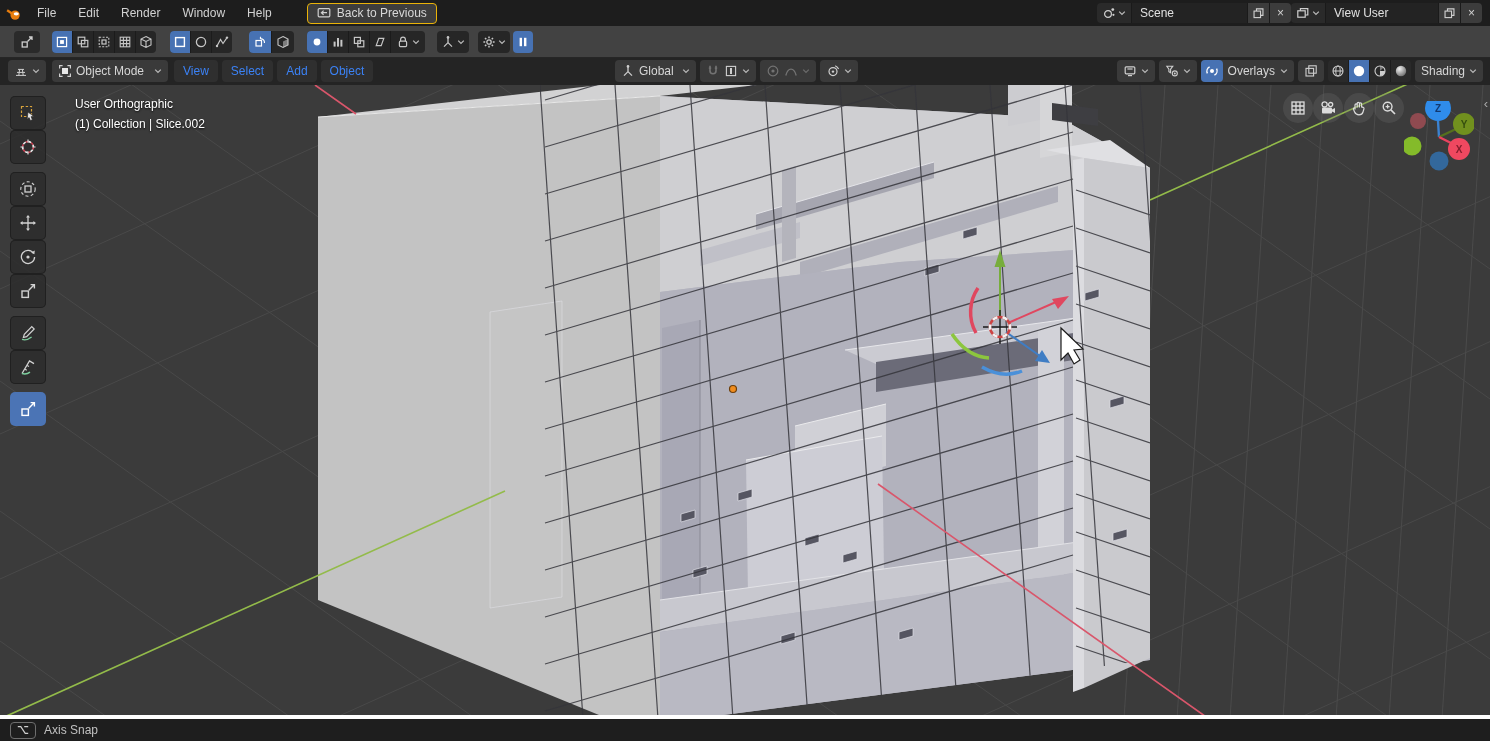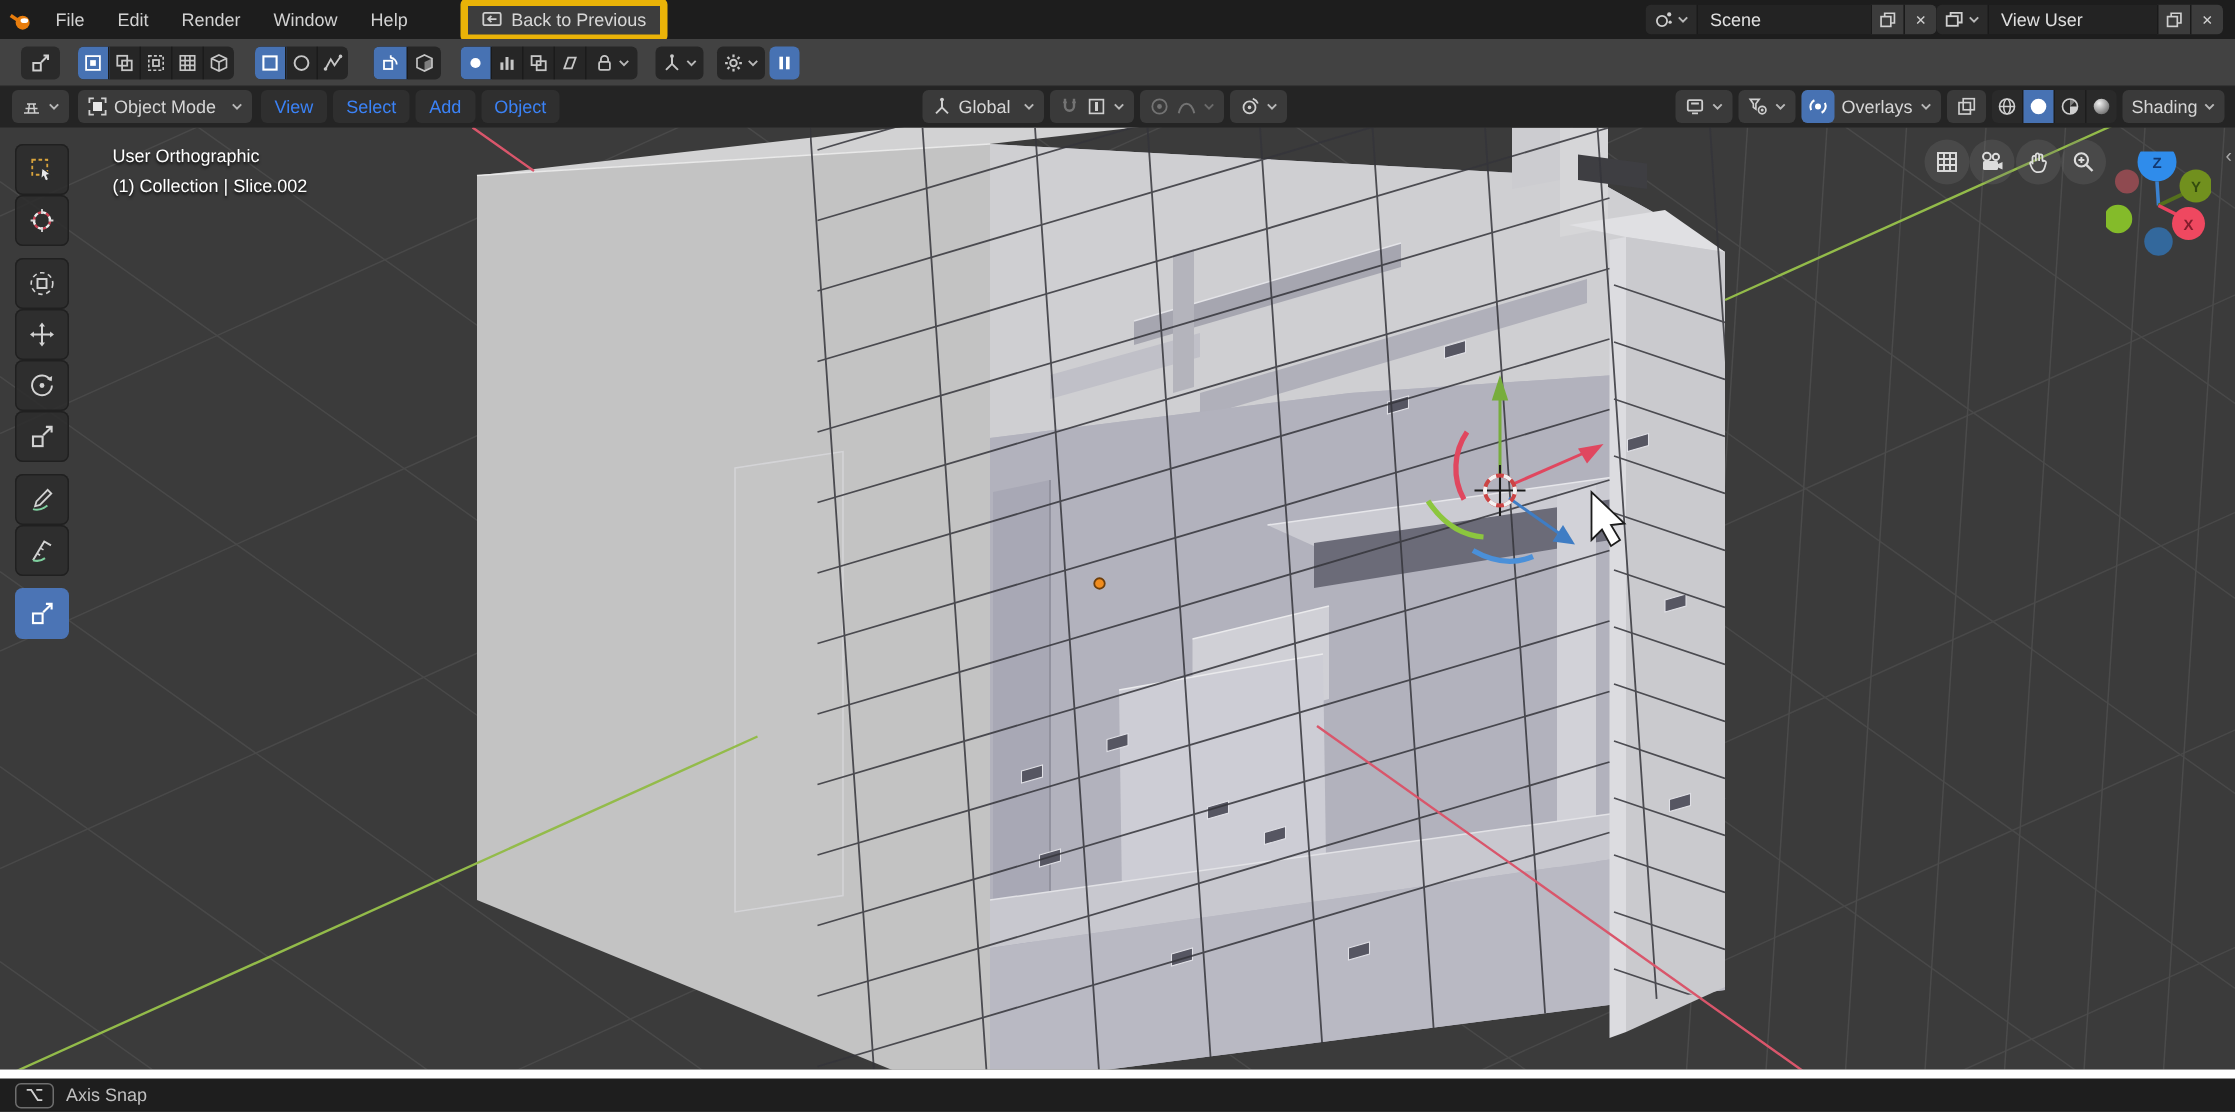--- a/index.html
+++ b/index.html
@@ -6,21 +6,21 @@
   body{width:1490px;height:741px;position:relative;overflow:hidden;background:#3b3b3b;
        font-family:"Liberation Sans",sans-serif;font-size:12px;color:#d6d6d6;-webkit-font-smoothing:antialiased}
   svg{display:block}
   .ic{color:#cfcfcf;flex:0 0 auto}
   .chev{color:#b8b8b8}
 
   
   .topbar{position:absolute;left:0;top:0;width:100%;height:26px;background:#1d1d1d;display:flex;align-items:center;z-index:6}
   .logo{width:26px;display:flex;justify-content:center}
   .menu{padding:0 11px;color:#d2d2d2;cursor:default}
-  .back-btn{margin-left:24px;height:19px;background:#3d3d3d;border:5px solid #eab308;border-radius:4px;
+  .back-btn{margin-left:24px;height:19px;background:#3d3d3d;border:1px solid #eab308;border-radius:4px;
             display:flex;align-items:center;gap:6px;padding:0 9px;color:#d8d8d8}
   .top-right{margin-left:auto;display:flex;align-items:center;padding-right:8px}
   .id-block{display:flex;align-items:center;height:20px;border-radius:4px;overflow:hidden}
   .id-icon{display:flex;align-items:center;gap:2px;background:#2a2a2a;height:100%;padding:0 5px;border-right:1px solid #1a1a1a}
   .id-field{background:#232323;height:100%;display:flex;align-items:center;padding:0 8px;color:#e0e0e0}
   .id-btn{background:#3c3c3c;height:100%;display:flex;align-items:center;justify-content:center;width:21px;border-left:1px solid #1a1a1a;color:#d0d0d0}
 
   
   .toolrow{position:absolute;left:0;top:26px;width:100%;height:31px;background:#424242;z-index:6;
            border-bottom:1px solid #262626;display:flex;align-items:center}
@@ -51,21 +51,21 @@
 
   
   .scene-svg{position:absolute;left:0;top:85px;z-index:0}
   .vp-info{position:absolute;left:75px;top:94px;z-index:2;color:#ffffff;text-shadow:0 1px 2px rgba(0,0,0,.85);line-height:20px}
   .nav-btn{position:absolute;width:30px;height:30px;border-radius:50%;background:rgba(110,110,110,.28);
            display:flex;align-items:center;justify-content:center;color:#dcdcdc;z-index:3}
   .axis-gizmo{position:absolute;left:1404px;top:101px;z-index:3}
   .collapse{position:absolute;right:2px;top:96px;z-index:3;color:#aaa;font-size:13px}
 
   
-  .statusbar{position:absolute;left:0;bottom:0;width:100%;height:22px;background:#1e1e1e;border-top:6px solid #ffffff;
+  .statusbar{position:absolute;left:0;bottom:0;width:100%;height:22px;background:#1e1e1e;border-top:4px solid #ffffff;
              display:flex;align-items:center;z-index:6;color:#c0c0c0}
   .keycap{margin-left:10px;margin-right:8px;width:24px;height:15px;border:1px solid #6e6e6e;border-radius:4px;
           display:flex;align-items:center;justify-content:center;color:#cfcfcf}
   .stats{margin-left:auto;margin-right:10px;color:#a6a6a6}
 </style>
 </head>
 <body>
 
 <svg width="0" height="0" style="position:absolute">
   <defs>

